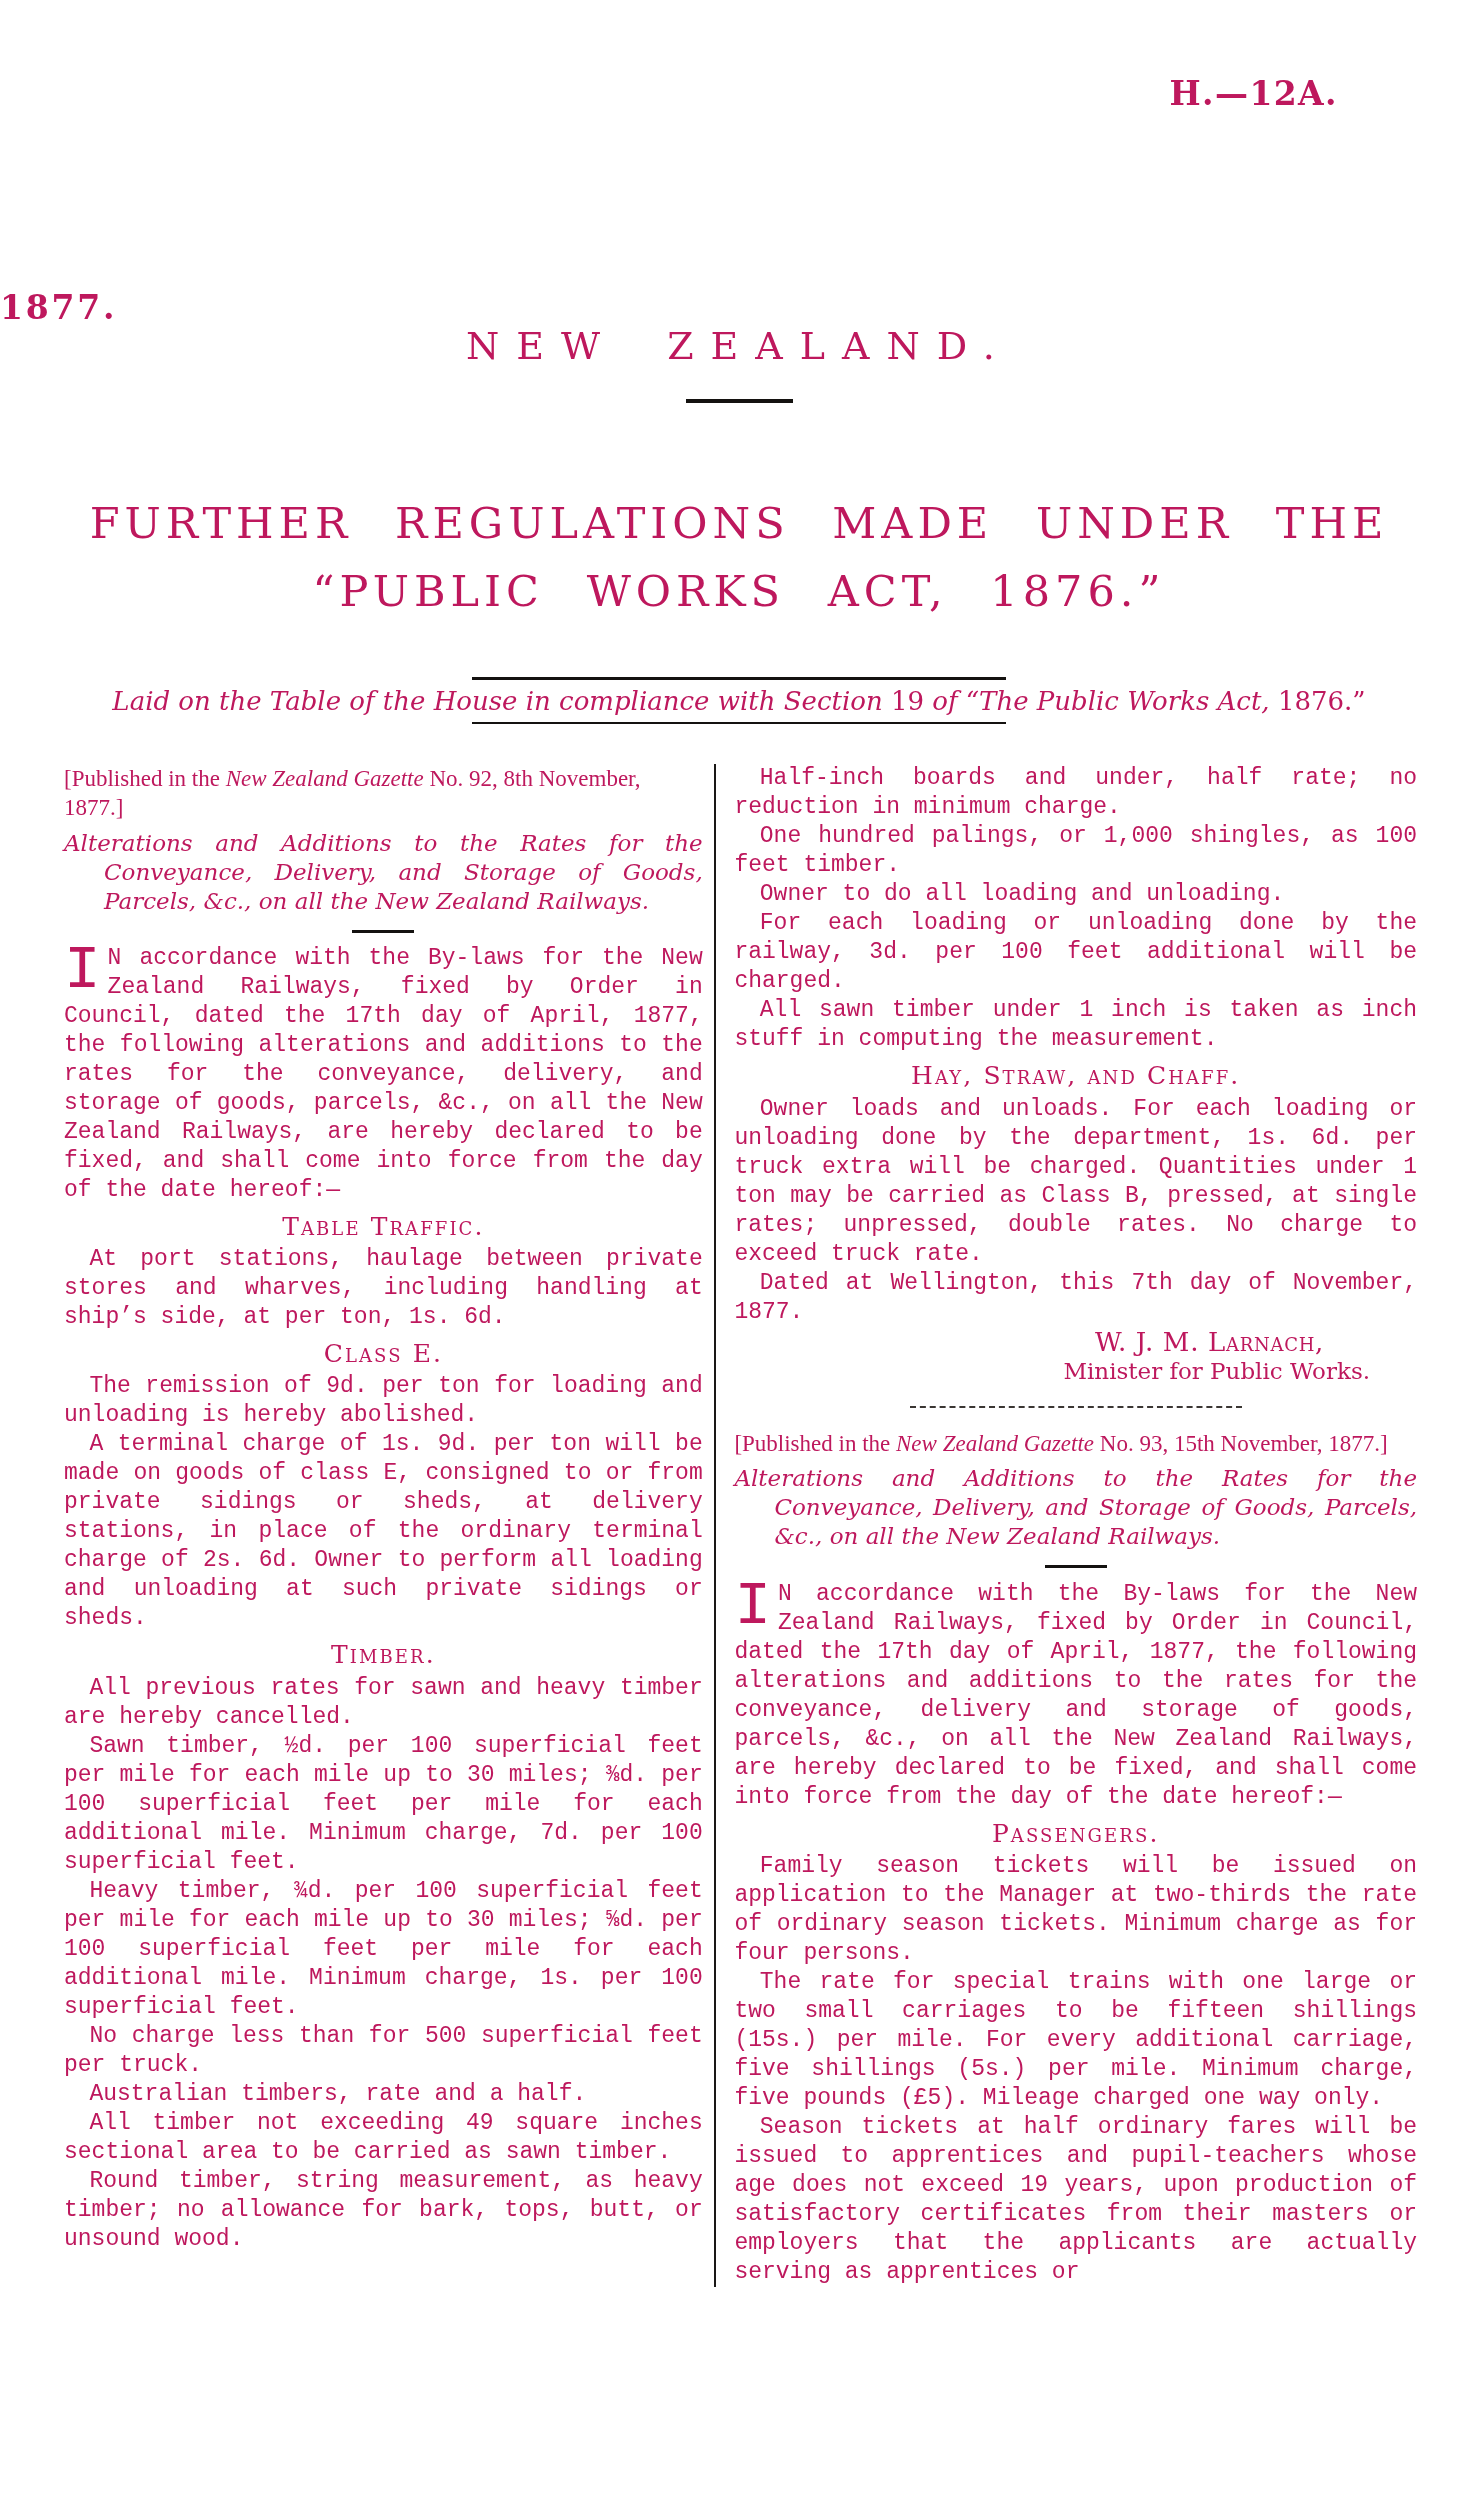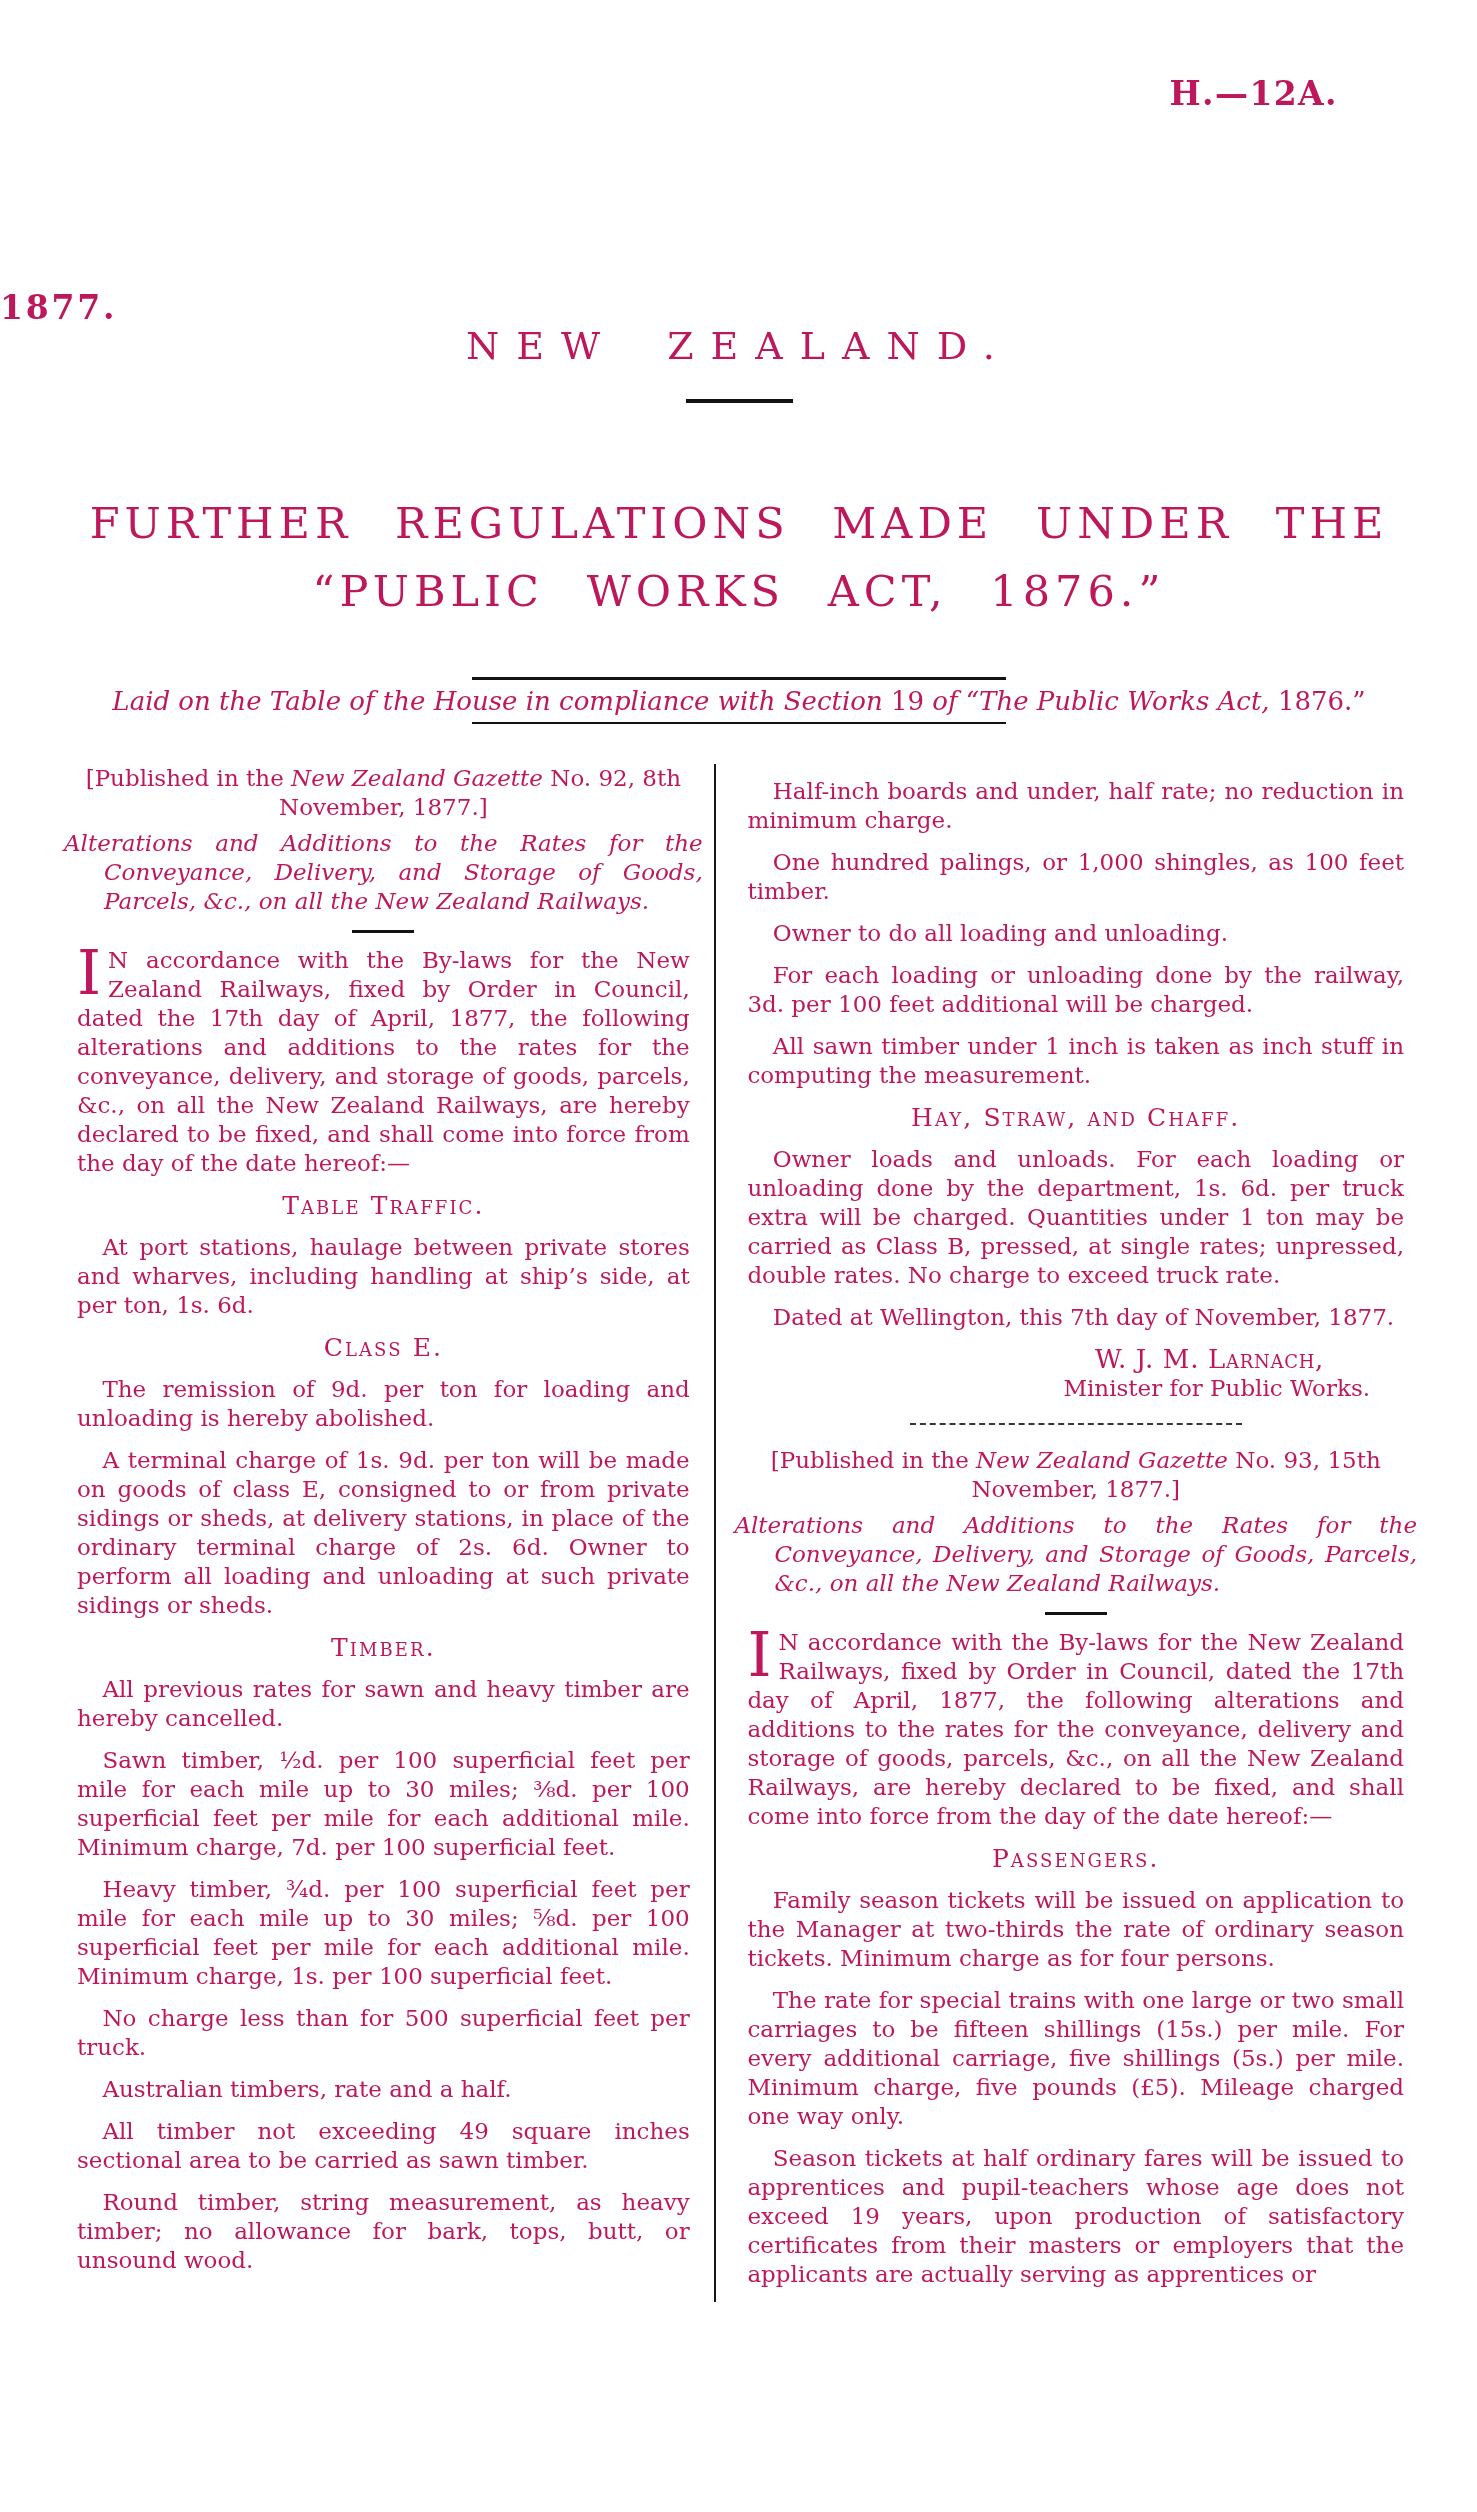--- a/index.html
+++ b/index.html
@@ -83,39 +83,40 @@
     box-sizing: border-box;
     padding-right: 11.3px;
   }
   .col-right {
     width: 703px;
     box-sizing: border-box;
     border-left: 2.1px solid #1a1816;
     padding-left: 18.4px;
   }
 
-  .published { margin: 0; text-align: center; }
+  .published { margin: 0; text-align: left; font-family: Liberation Serif, serif; }
   .published .gaz { font-style: italic; }
   .subtitle {
     margin: 6.4px 0 0;
     font-style: italic;
     text-align: justify;
     padding-left: 40px;
     text-indent: -40px;
   }
   .short-rule {
     width: 62px;
     height: 2.8px;
     background: #141210;
     margin: 14px auto 11.3px;
   }
   .body {
-    margin: 13px;
+    margin: 0;
     text-align: justify;
     text-indent: 25.4px;
+    font-family: Liberation Mono, monospace;
   }
   .opening { text-indent: 0; }
   .dropcap {
     float: left;
     font-size: 61px;
     line-height: 49px;
     padding: 2.1px 7px 0 0;
   }
   .sec {
     margin: 7px 0 4.2px;

